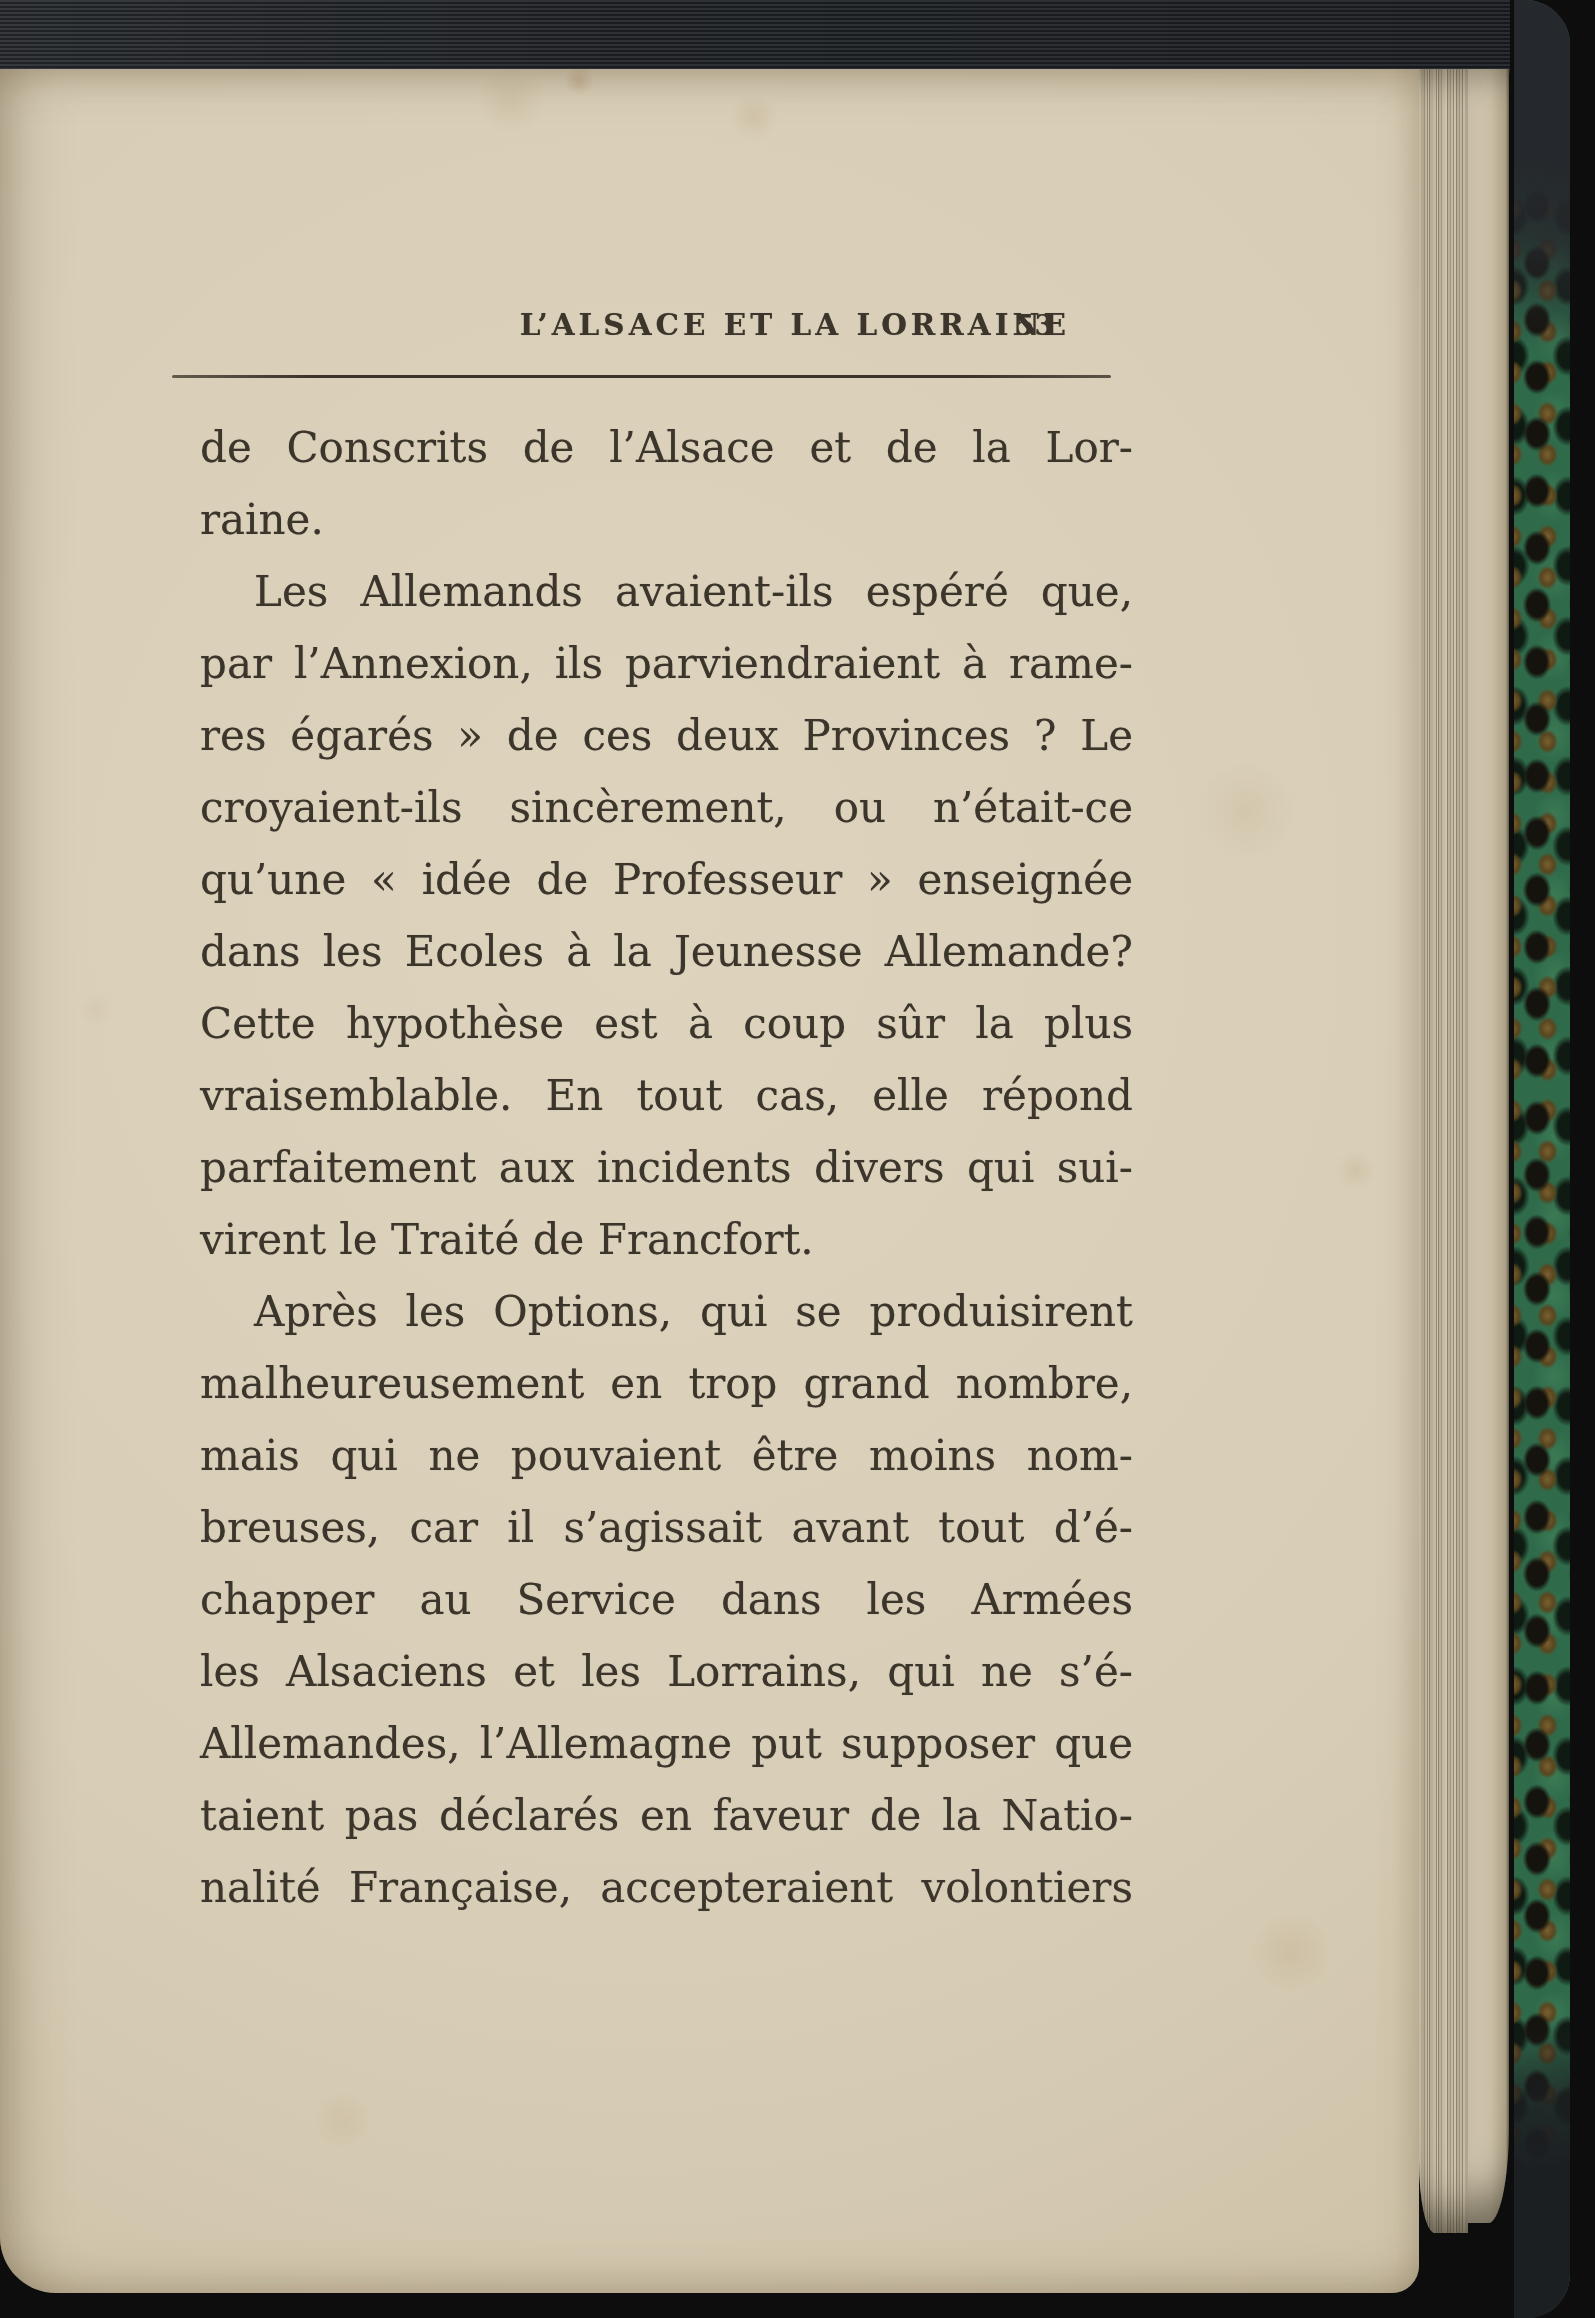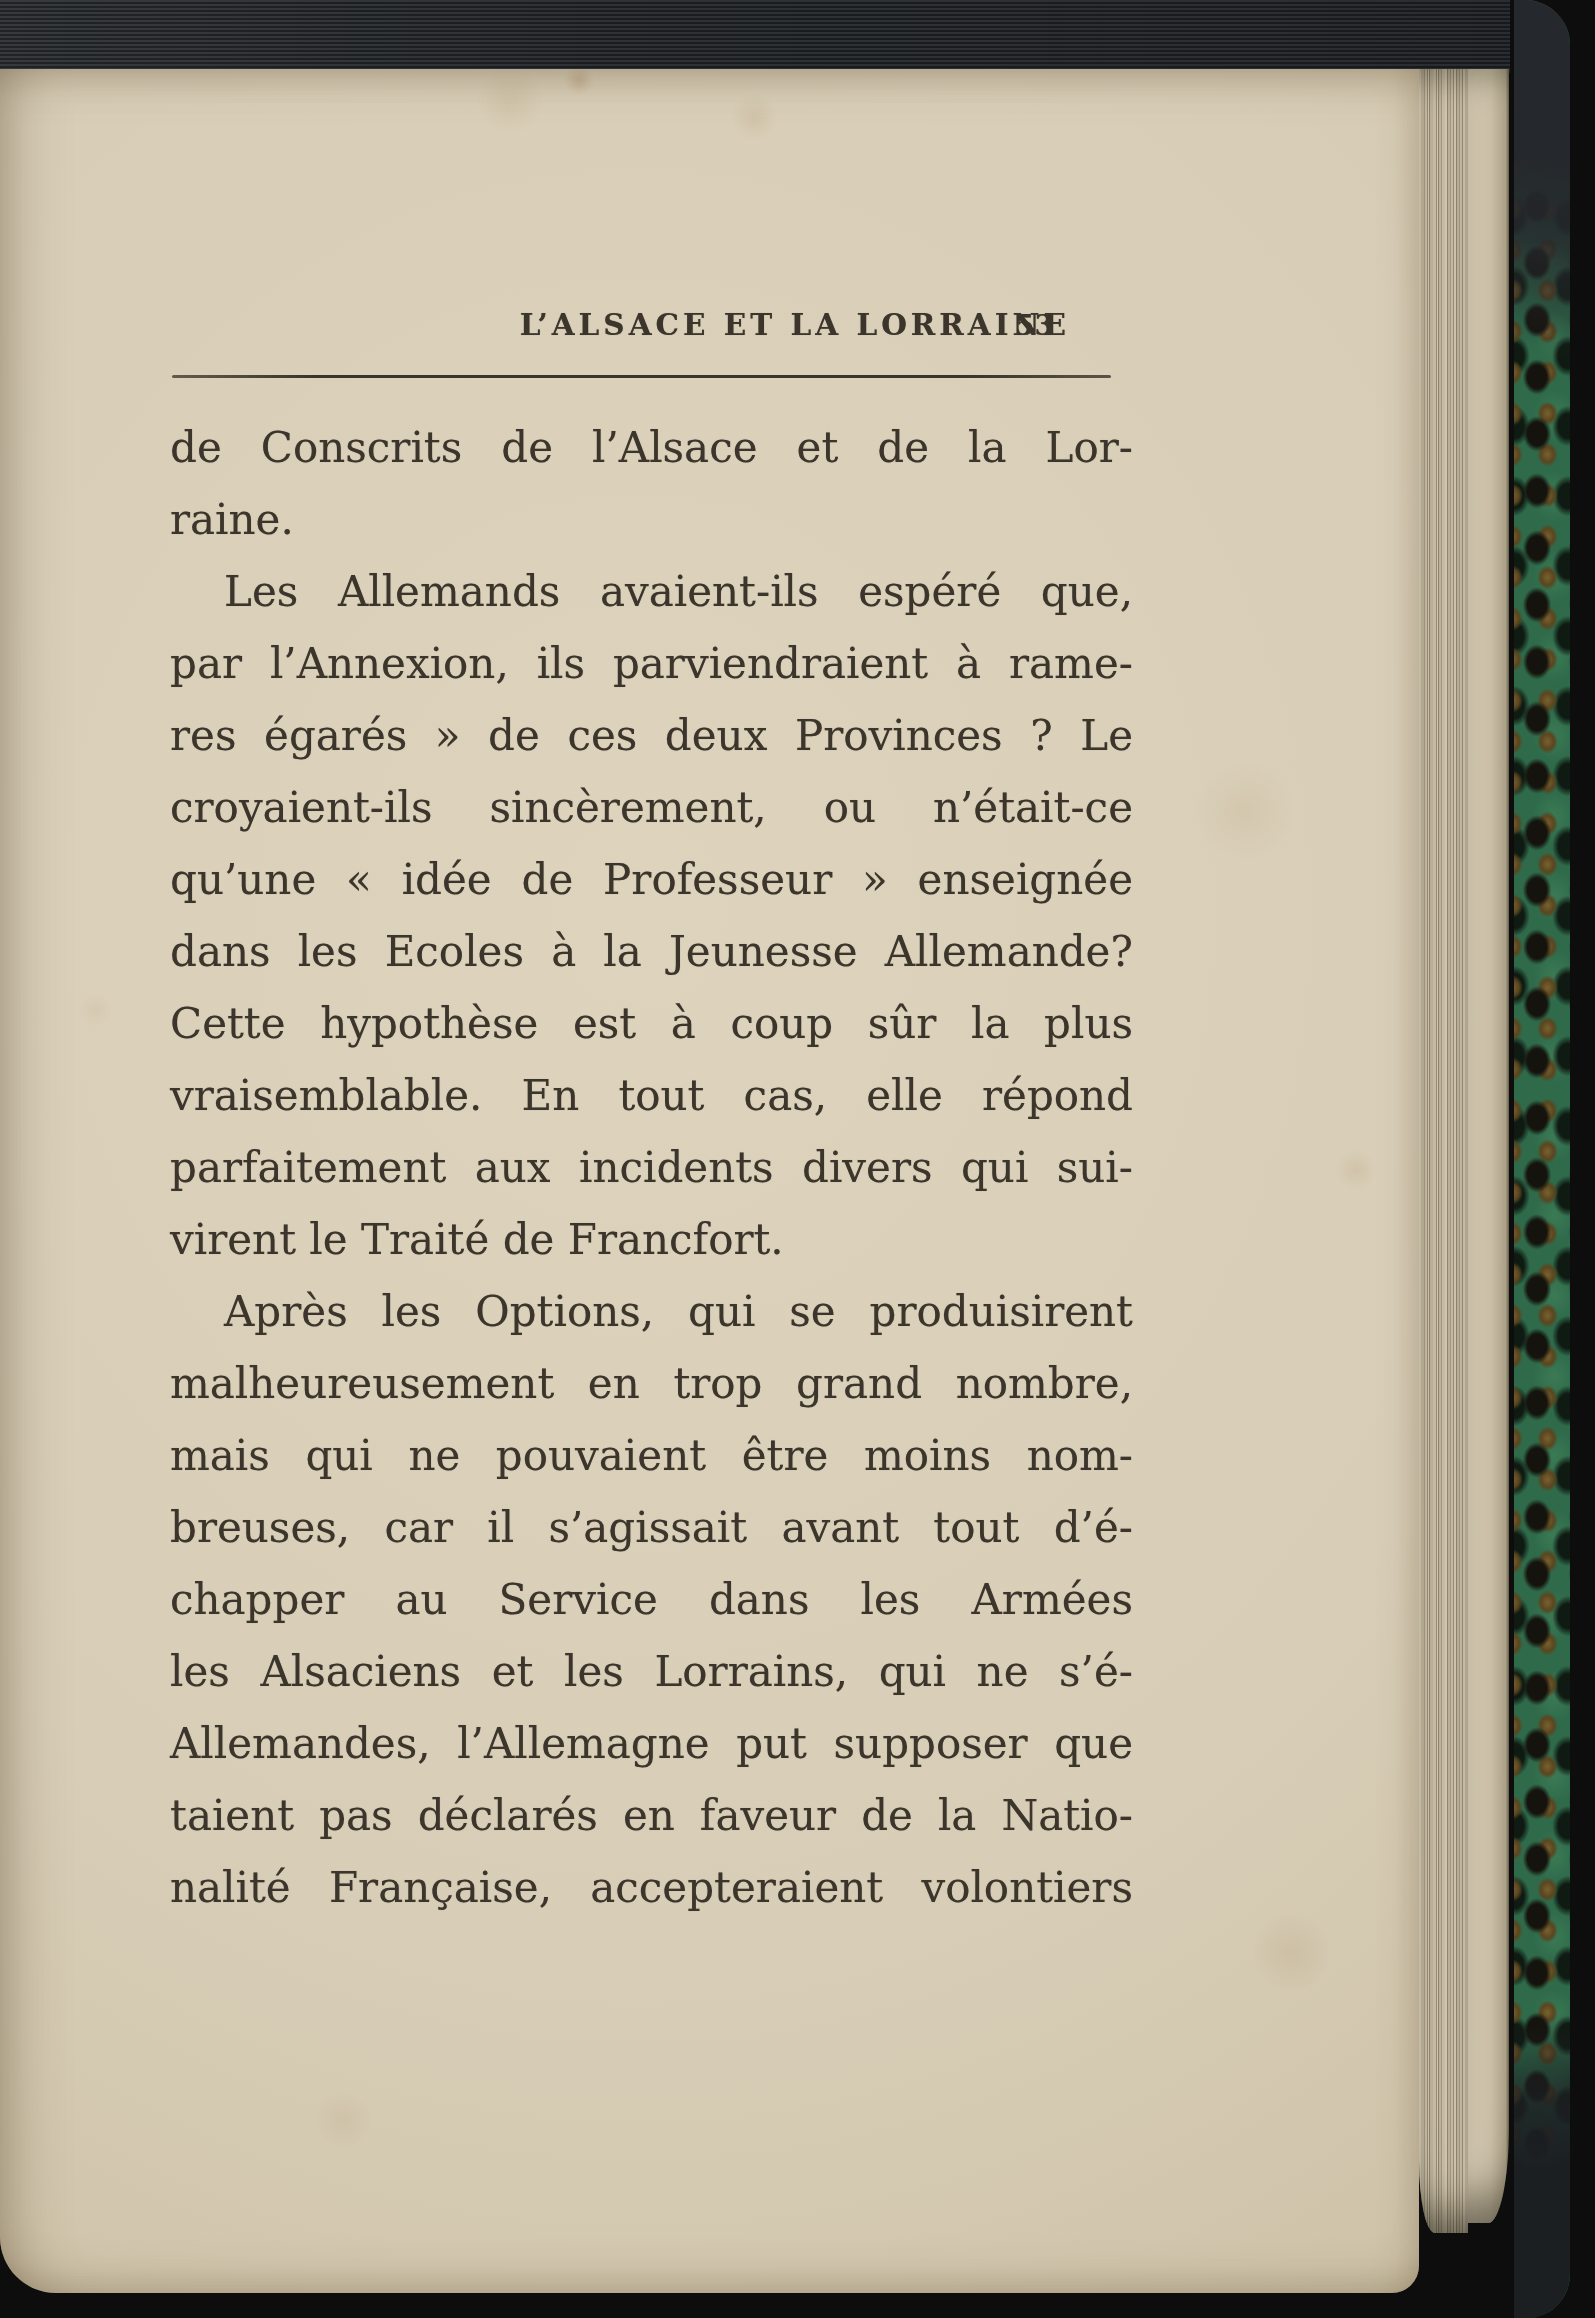--- a/index.html
+++ b/index.html
@@ -57,21 +57,21 @@
     position:absolute;left:172px;top:306px;width:939px;height:3.2px;
     background:linear-gradient(90deg, rgba(59,52,40,.75), #3b342a 15%, #3b342a 85%, rgba(59,52,40,.8));
     border-radius:1.6px;
   }
   .text-block{
     position:absolute;left:170px;top:343px;width:963px;
     color:var(--ink,#3b352b);
     font-size:42px;line-height:72px;
     text-shadow:0 0 0.8px rgba(59,53,43,.4);
   }
-  .text-line{white-space:normal;}
+  .text-line{white-space:normal;margin-left:30px;}
   .text-line.justify{text-align:justify;text-align-last:justify;text-justify:inter-word;}
   .text-line.indent{text-indent:54px;}
   
   .fore-edge{
     position:absolute;left:1419px;top:69px;width:49px;height:2164px;
     background:
       repeating-linear-gradient(90deg,
         #cfc5ae 0 1.6px, #8f8572 1.6px 2.4px, #bbb098 2.4px 4.8px,
         #a2977f 4.8px 5.6px, #c6bba2 5.6px 8px, #978c77 8px 8.8px);
     border-bottom-left-radius:16px 72px;

